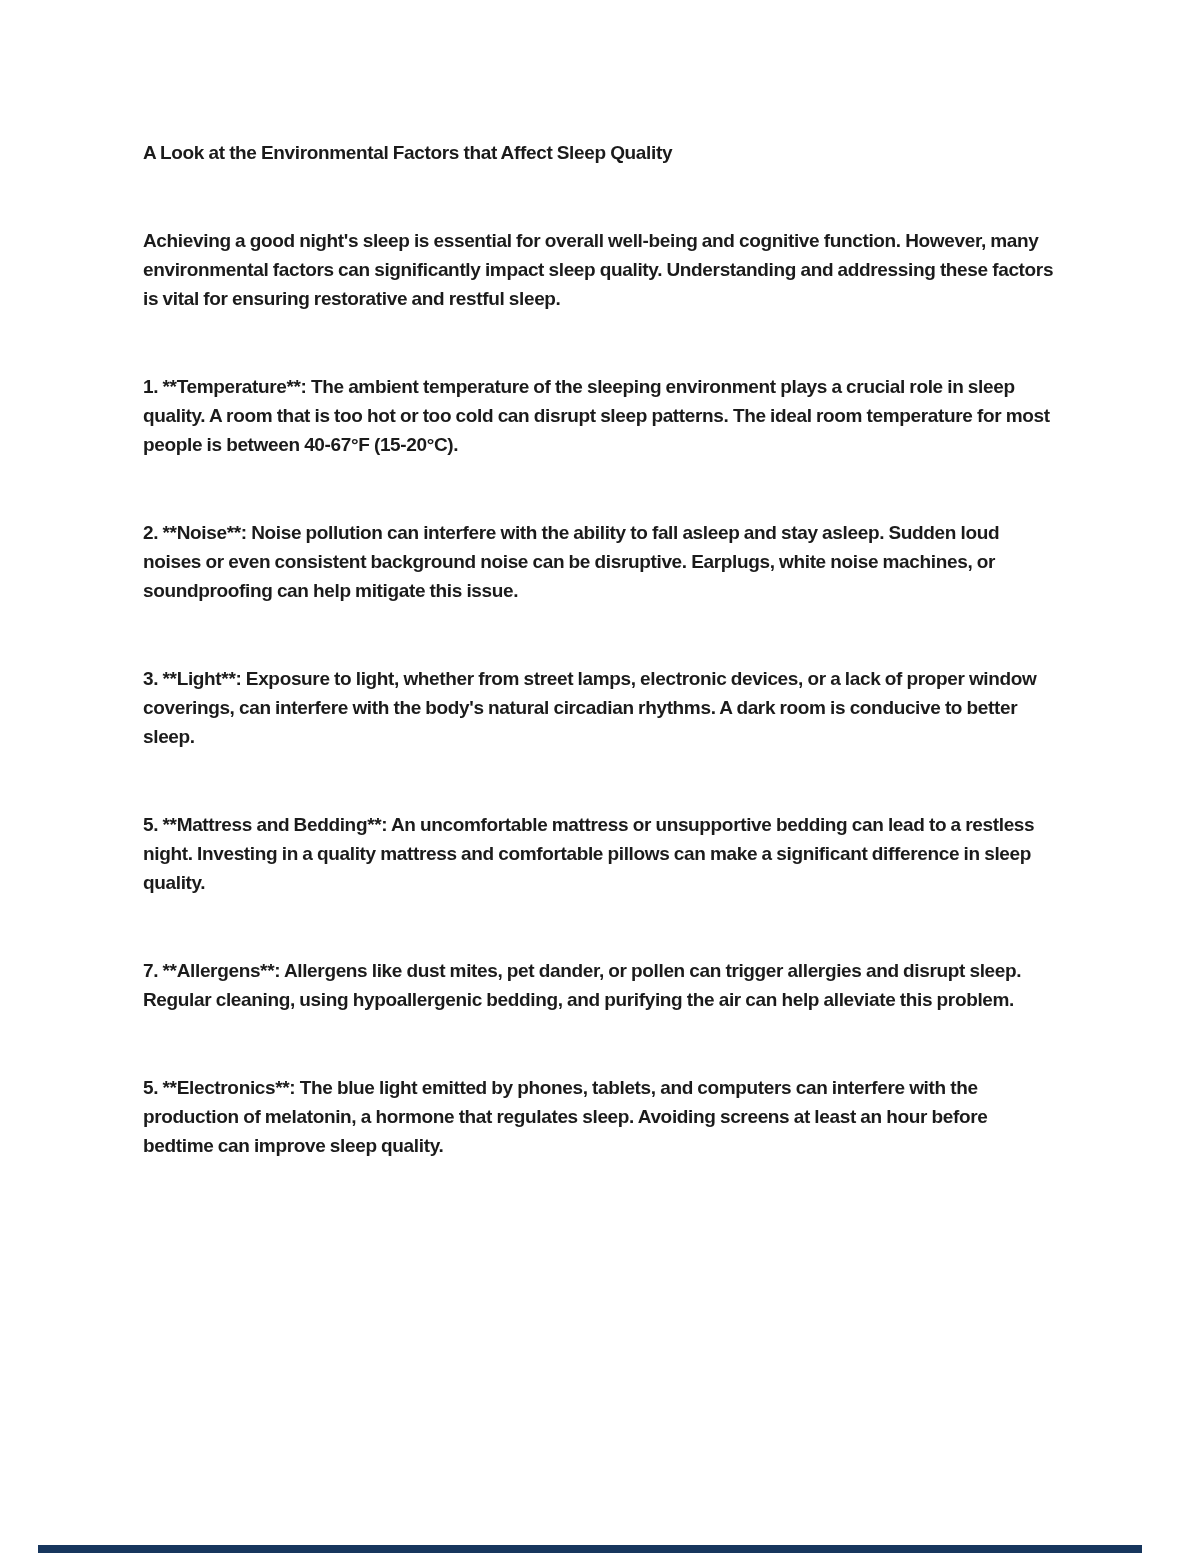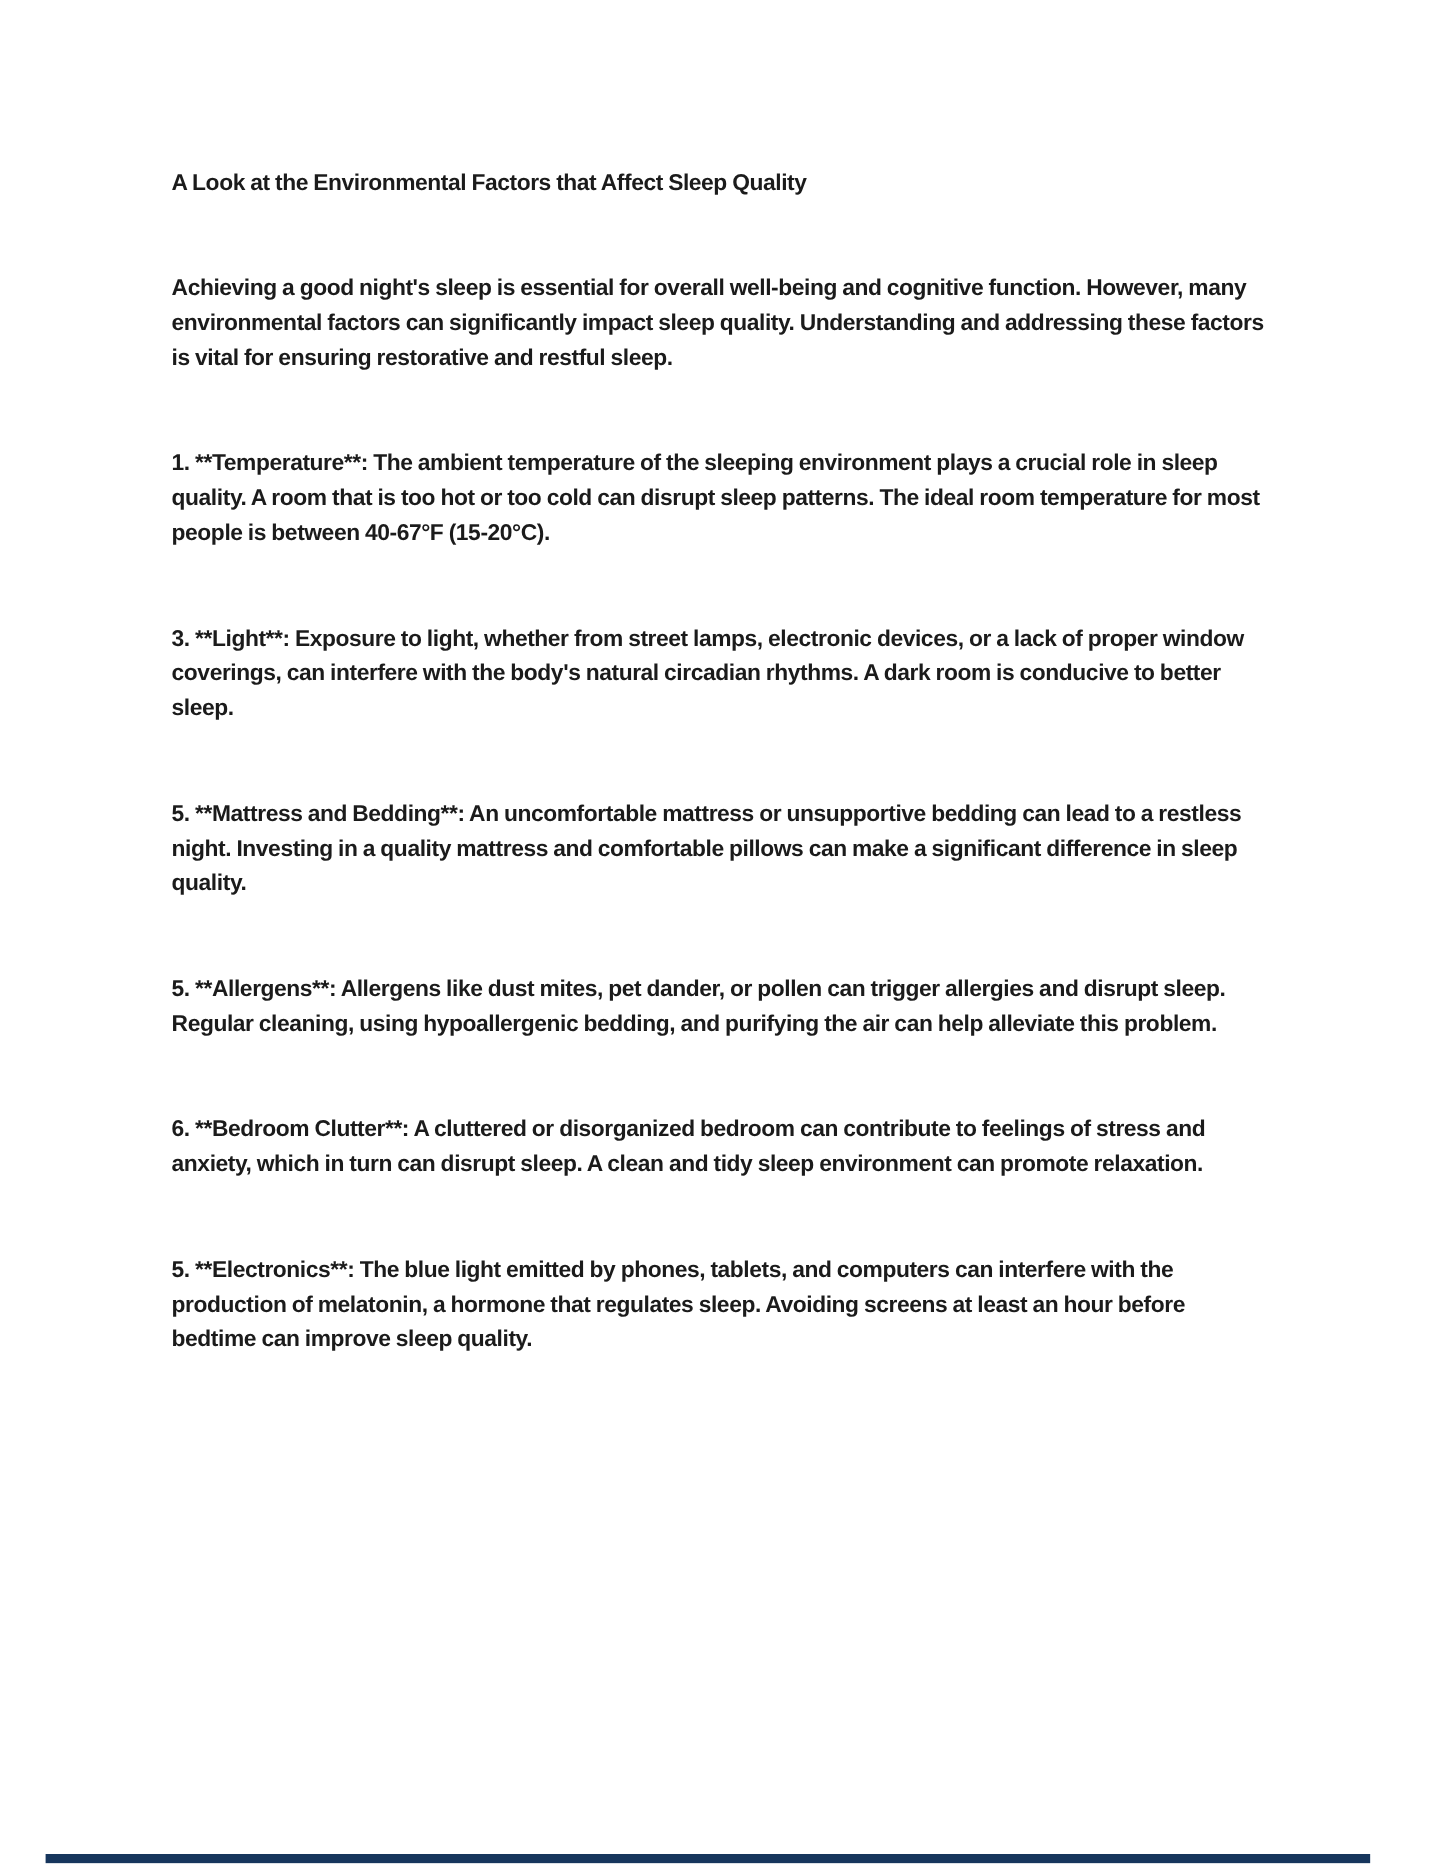--- a/index.html
+++ b/index.html
@@ -45,20 +45,20 @@
   }
 </style>
 </head>
 <body>
 
 <div class="page">
   <div class="content">
     <p class="doc-title">A Look at the Environmental Factors that Affect Sleep Quality</p>
     <p>Achieving a good night's sleep is essential for overall well-being and cognitive function. However, many environmental factors can significantly impact sleep quality. Understanding and addressing these factors is vital for ensuring restorative and restful sleep.</p>
     <p>1. **Temperature**: The ambient temperature of the sleeping environment plays a crucial role in sleep quality. A room that is too hot or too cold can disrupt sleep patterns. The ideal room temperature for most people is between 40-67°F (15-20°C).</p>
+    <p>2. **Noise**: Noise pollution can interfere with the ability to fall asleep and stay asleep. Sudden loud noises or even consistent background noise can be disruptive. Earplugs, white noise machines, or soundproofing can help mitigate this issue.</p>
     <p>3. **Light**: Exposure to light, whether from street lamps, electronic devices, or a lack of proper window coverings, can interfere with the body's natural circadian rhythms. A dark room is conducive to better sleep.</p>
     <p>5. **Mattress and Bedding**: An uncomfortable mattress or unsupportive bedding can lead to a restless night. Investing in a quality mattress and comfortable pillows can make a significant difference in sleep quality.</p>
-    <p>5. **Allergens**: Allergens like dust mites, pet dander, or pollen can trigger allergies and disrupt sleep. Regular cleaning, using hypoallergenic bedding, and purifying the air can help alleviate this problem.</p>
-    <p>6. **Bedroom Clutter**: A cluttered or disorganized bedroom can contribute to feelings of stress and anxiety, which in turn can disrupt sleep. A clean and tidy sleep environment can promote relaxation.</p>
+    <p>7. **Allergens**: Allergens like dust mites, pet dander, or pollen can trigger allergies and disrupt sleep. Regular cleaning, using hypoallergenic bedding, and purifying the air can help alleviate this problem.</p>
     <p>5. **Electronics**: The blue light emitted by phones, tablets, and computers can interfere with the production of melatonin, a hormone that regulates sleep. Avoiding screens at least an hour before bedtime can improve sleep quality.</p>
   </div>
   <div class="bottom-bar" style="background: rgb(23, 54, 93);"></div>
 </div>
 
 </body></html>

